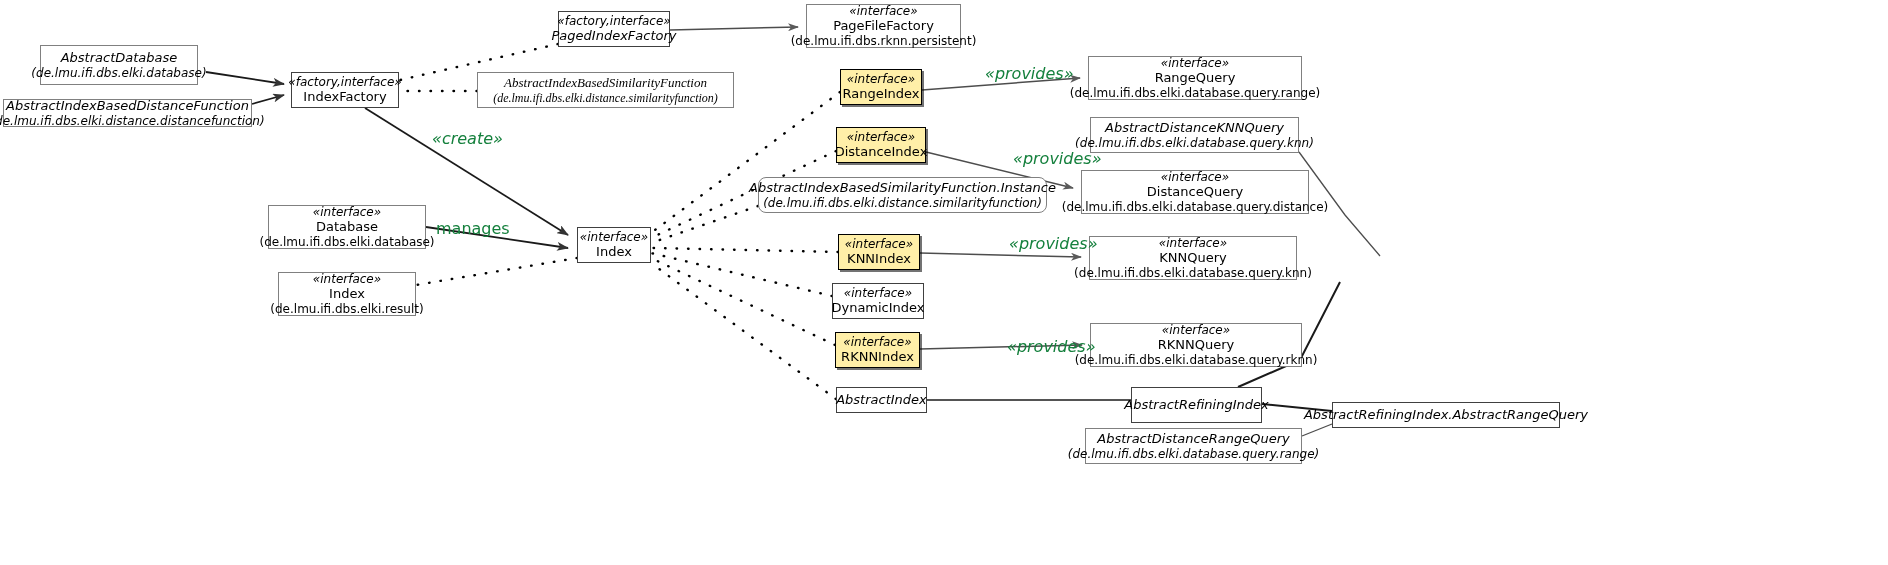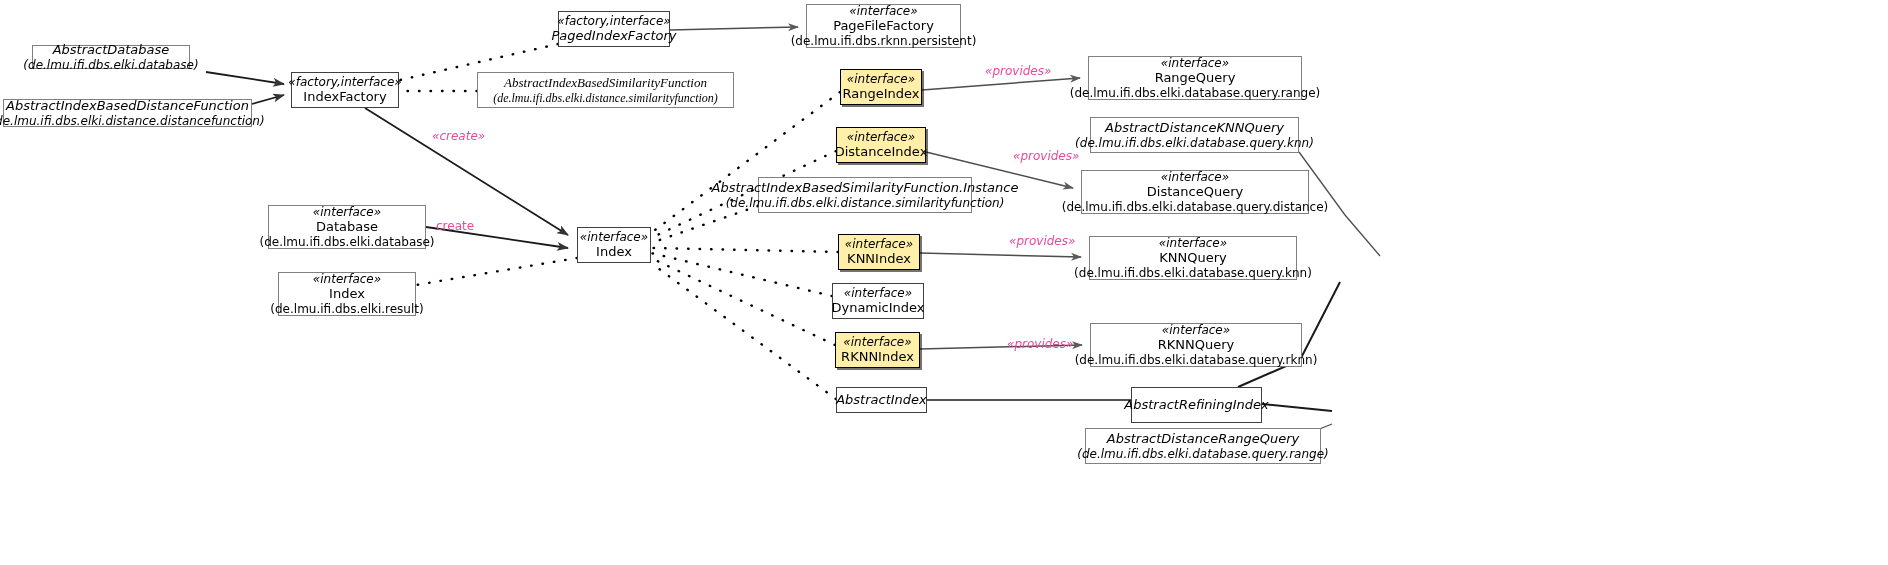--- a/index.html
+++ b/index.html
@@ -62,22 +62,22 @@
   }
   .uml-node .pkg {
     white-space: nowrap;
     font-size: 12px;
   }
   .uml-node .pkg.abstract {
     font-style: italic;
   }
   .edge-label {
     position: absolute;
-    font-size: 12px;
-    color: #ec4899;
+    font-size: 16px;
+    color: #15803d;
     white-space: nowrap;
     background: transparent;
   }
   .edge-label.stereo {
     font-style: italic;
   }
 </style>
 </head>
 <body>
 
@@ -125,21 +125,21 @@
     <path d="M1380,256 L1345,215 L1299,152" stroke="#4d4d4d" stroke-width="1.3" fill="none"></path>
 
     <path d="M927,400 L1131,400" stroke="#1a1a1a" stroke-width="1.4" fill="none"></path>
 
     <path d="M1238,387 L1300,360 L1340,282" stroke="#1a1a1a" stroke-width="2.0" fill="none"></path>
     <path d="M1262,404 L1332,411" stroke="#1a1a1a" stroke-width="2.0" fill="none"></path>
 
     <path d="M1332,424 L1302,436" stroke="#4d4d4d" stroke-width="1.3" fill="none"></path>
   </svg>
 
-  <div class="uml-node" style="left:32px; top:45px; width:158px; height:24px;">
+  <div class="uml-node" style="left:40px; top:45px; width:158px; height:40px;">
     <div class="cls-name abstract">AbstractDatabase</div>
     <div class="pkg abstract">(de.lmu.ifi.dbs.elki.database)</div>
   </div>
 
   <div class="uml-node" style="left:3px; top:99px; width:249px; height:28px;">
     <div class="cls-name abstract">AbstractIndexBasedDistanceFunction</div>
     <div class="pkg abstract">(de.lmu.ifi.dbs.elki.distance.distancefunction)</div>
   </div>
 
   <div class="uml-node plain-black" style="left:291px; top:72px; width:108px; height:36px;">
@@ -183,21 +183,21 @@
     <div class="cls-name abstract">AbstractDistanceKNNQuery</div>
     <div class="pkg abstract">(de.lmu.ifi.dbs.elki.database.query.knn)</div>
   </div>
 
   <div class="uml-node" style="left:1081px; top:170px; width:228px; height:44px;">
     <div class="stereotype">«interface»</div>
     <div class="cls-name">DistanceQuery</div>
     <div class="pkg">(de.lmu.ifi.dbs.elki.database.query.distance)</div>
   </div>
 
-  <div class="uml-node" style="left:758px; top:177px; width:214px; height:36px;">
+  <div class="uml-node" style="left:758px; top:177px; width:289px; height:36px;border-radius:8px;">
     <div class="cls-name abstract">AbstractIndexBasedSimilarityFunction.Instance</div>
     <div class="pkg abstract">(de.lmu.ifi.dbs.elki.distance.similarityfunction)</div>
   </div>
 
   <div class="uml-node" style="left:268px; top:205px; width:158px; height:44px;">
     <div class="stereotype">«interface»</div>
     <div class="cls-name">Database</div>
     <div class="pkg">(de.lmu.ifi.dbs.elki.database)</div>
   </div>
 
@@ -241,26 +241,29 @@
   </div>
 
   <div class="uml-node plain-black" style="left:836px; top:387px; width:91px; height:26px;">
     <div class="cls-name abstract">AbstractIndex</div>
   </div>
 
   <div class="uml-node plain-black" style="left:1131px; top:387px; width:131px; height:36px;">
     <div class="cls-name abstract">AbstractRefiningIndex</div>
   </div>
 
-
-  <div class="uml-node" style="left:1085px; top:428px; width:236px; height:36px;justify-content:center;">
+  <div class="uml-node plain-black" style="left:1332px; top:402px; width:228px; height:26px;">
+    <div class="cls-name abstract">AbstractRefiningIndex.AbstractRangeQuery</div>
+  </div>
+
+  <div class="uml-node" style="left:1085px; top:428px; width:217px; height:36px;justify-content:center;">
     <div class="cls-name abstract">AbstractDistanceRangeQuery</div>
     <div class="pkg abstract">(de.lmu.ifi.dbs.elki.database.query.range)</div>
   </div>
 
   <div class="edge-label stereo" style="left:432px; top:129px;">«create»</div>
-  <div class="edge-label" style="left:436px; top:219px;">create</div>
+  <div class="edge-label" style="left:436px; top:219px;">manages</div>
   <div class="edge-label stereo" style="left:985px; top:64px;">«provides»</div>
   <div class="edge-label stereo" style="left:1013px; top:149px;">«provides»</div>
   <div class="edge-label stereo" style="left:1009px; top:234px;">«provides»</div>
   <div class="edge-label stereo" style="left:1007px; top:337px;">«provides»</div>
 
 </div>
 
 </body></html>

